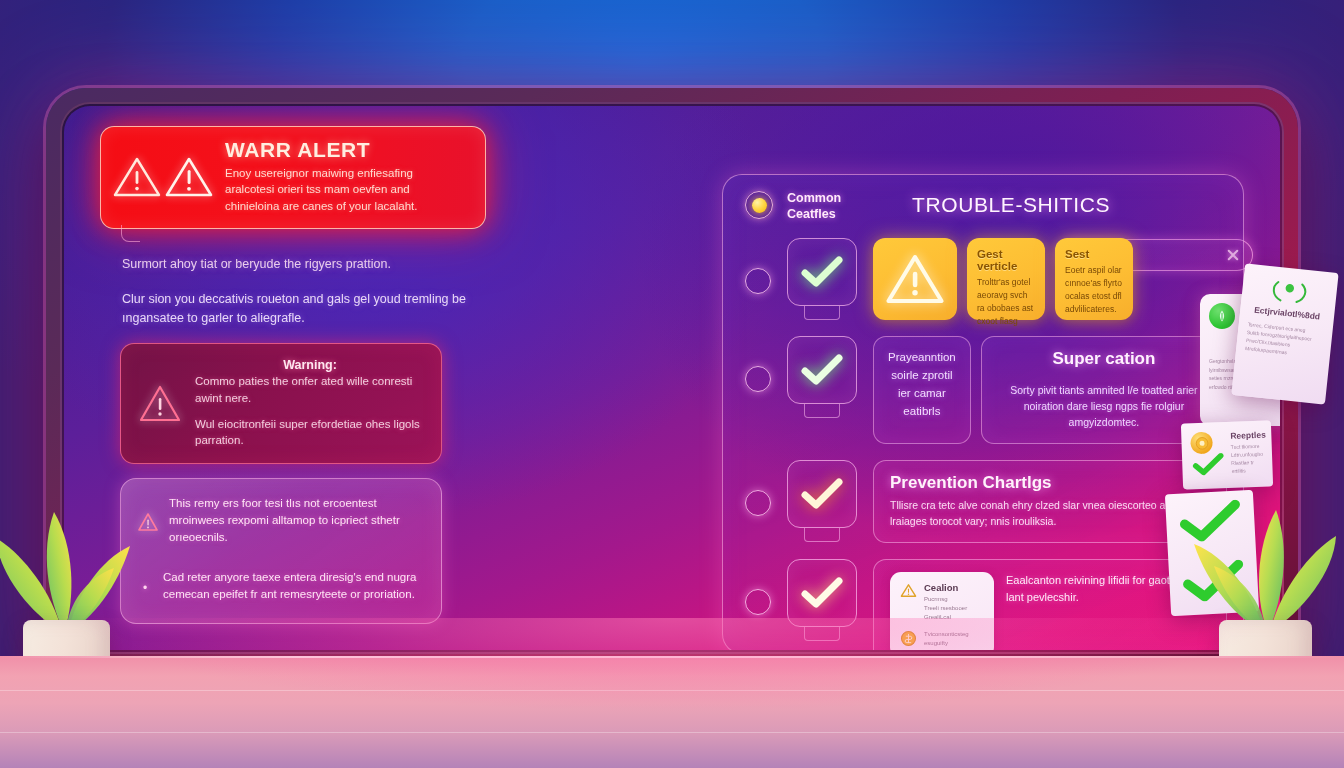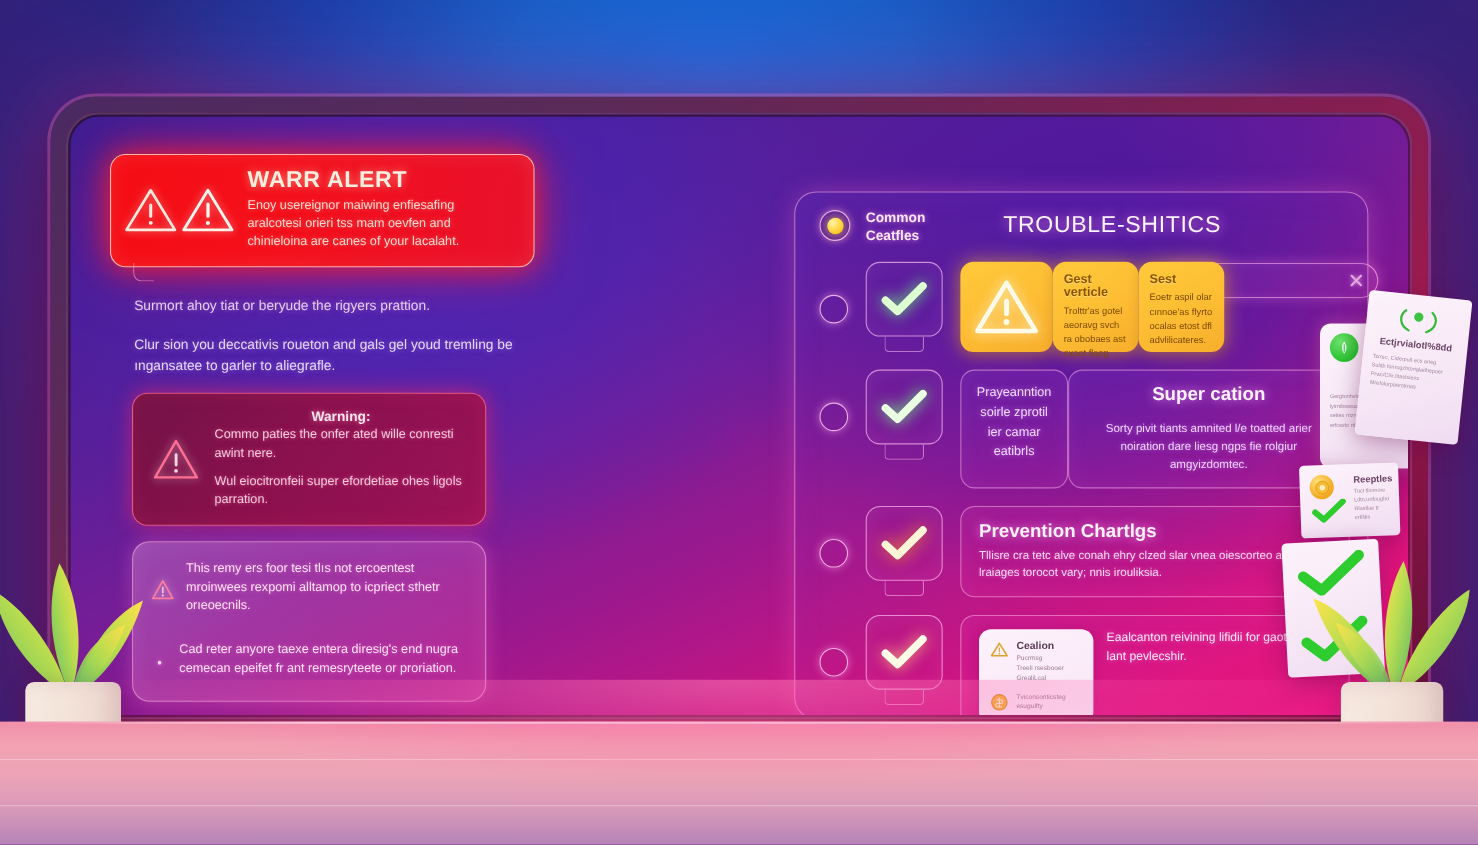--- a/index.html
+++ b/index.html
@@ -96,21 +96,21 @@
   }
   .close-x:before, .close-x:after {
     content:""; position:absolute; left:0; top:6px; width:14px; height:2px;
     background: #ffd9f2; border-radius:1px; box-shadow: 0 0 5px rgba(255,180,240,.9);
   }
   .close-x:before { transform: rotate(45deg); }
   .close-x:after  { transform: rotate(-45deg); }
 
   
   #left-col {
-    position: absolute; left: 36px; top: 34px; width: 400px;
+    position: absolute; left: 36px; top: 20px; width: 400px;
   }
 
   
   #alert-banner {
     position: relative;
     width: 386px; min-height: 92px;
     border-radius: 14px;
     background: linear-gradient(95deg, #f50d14 0%, #f4101b 40%, #ee1024 72%, #e8112c 100%);
     border: 1.5px solid rgba(255,210,190,.85);
     box-shadow: 0 0 26px rgba(255,30,40,.85), 0 0 58px rgba(255,20,60,.55), inset 0 0 18px rgba(255,255,255,.10);
@@ -248,21 +248,21 @@
     width: 34px; height: 13px; margin: 0 auto;
     border: 1.4px solid rgba(255,190,240,.55);
     border-top: none;
     border-bottom-left-radius: 4px; border-bottom-right-radius: 4px;
   }
   .tick { width: 44px; height: 34px; display:block; }
   .tick.green  { filter: drop-shadow(0 0 7px rgba(110,255,120,.95)); }
   .tick.orange { filter: drop-shadow(0 0 8px rgba(255,150,40,.95)); }
   .tick.warm   { filter: drop-shadow(0 0 7px rgba(255,220,120,.85)); }
 
-  .row-content { flex: 1 1 auto; display: flex; }
+  .row-content { flex: 1 1 auto; display: flex; gap: 10px; }
 
   
   .ycard {
     border-radius: 12px;
     background: linear-gradient(155deg, #ffc93a 0%, #fdbd33 55%, #f7ae2c 100%);
     box-shadow: 0 0 18px rgba(255,190,60,.55), 0 3px 10px rgba(120,60,0,.25);
     padding: 10px 10px; box-sizing: border-box;
   }
   #ycard-icon { width: 84px; height: 82px; display:flex; align-items:center; justify-content:center; }
   #ycard-icon svg { filter: drop-shadow(0 0 6px rgba(255,255,255,.75)); }

